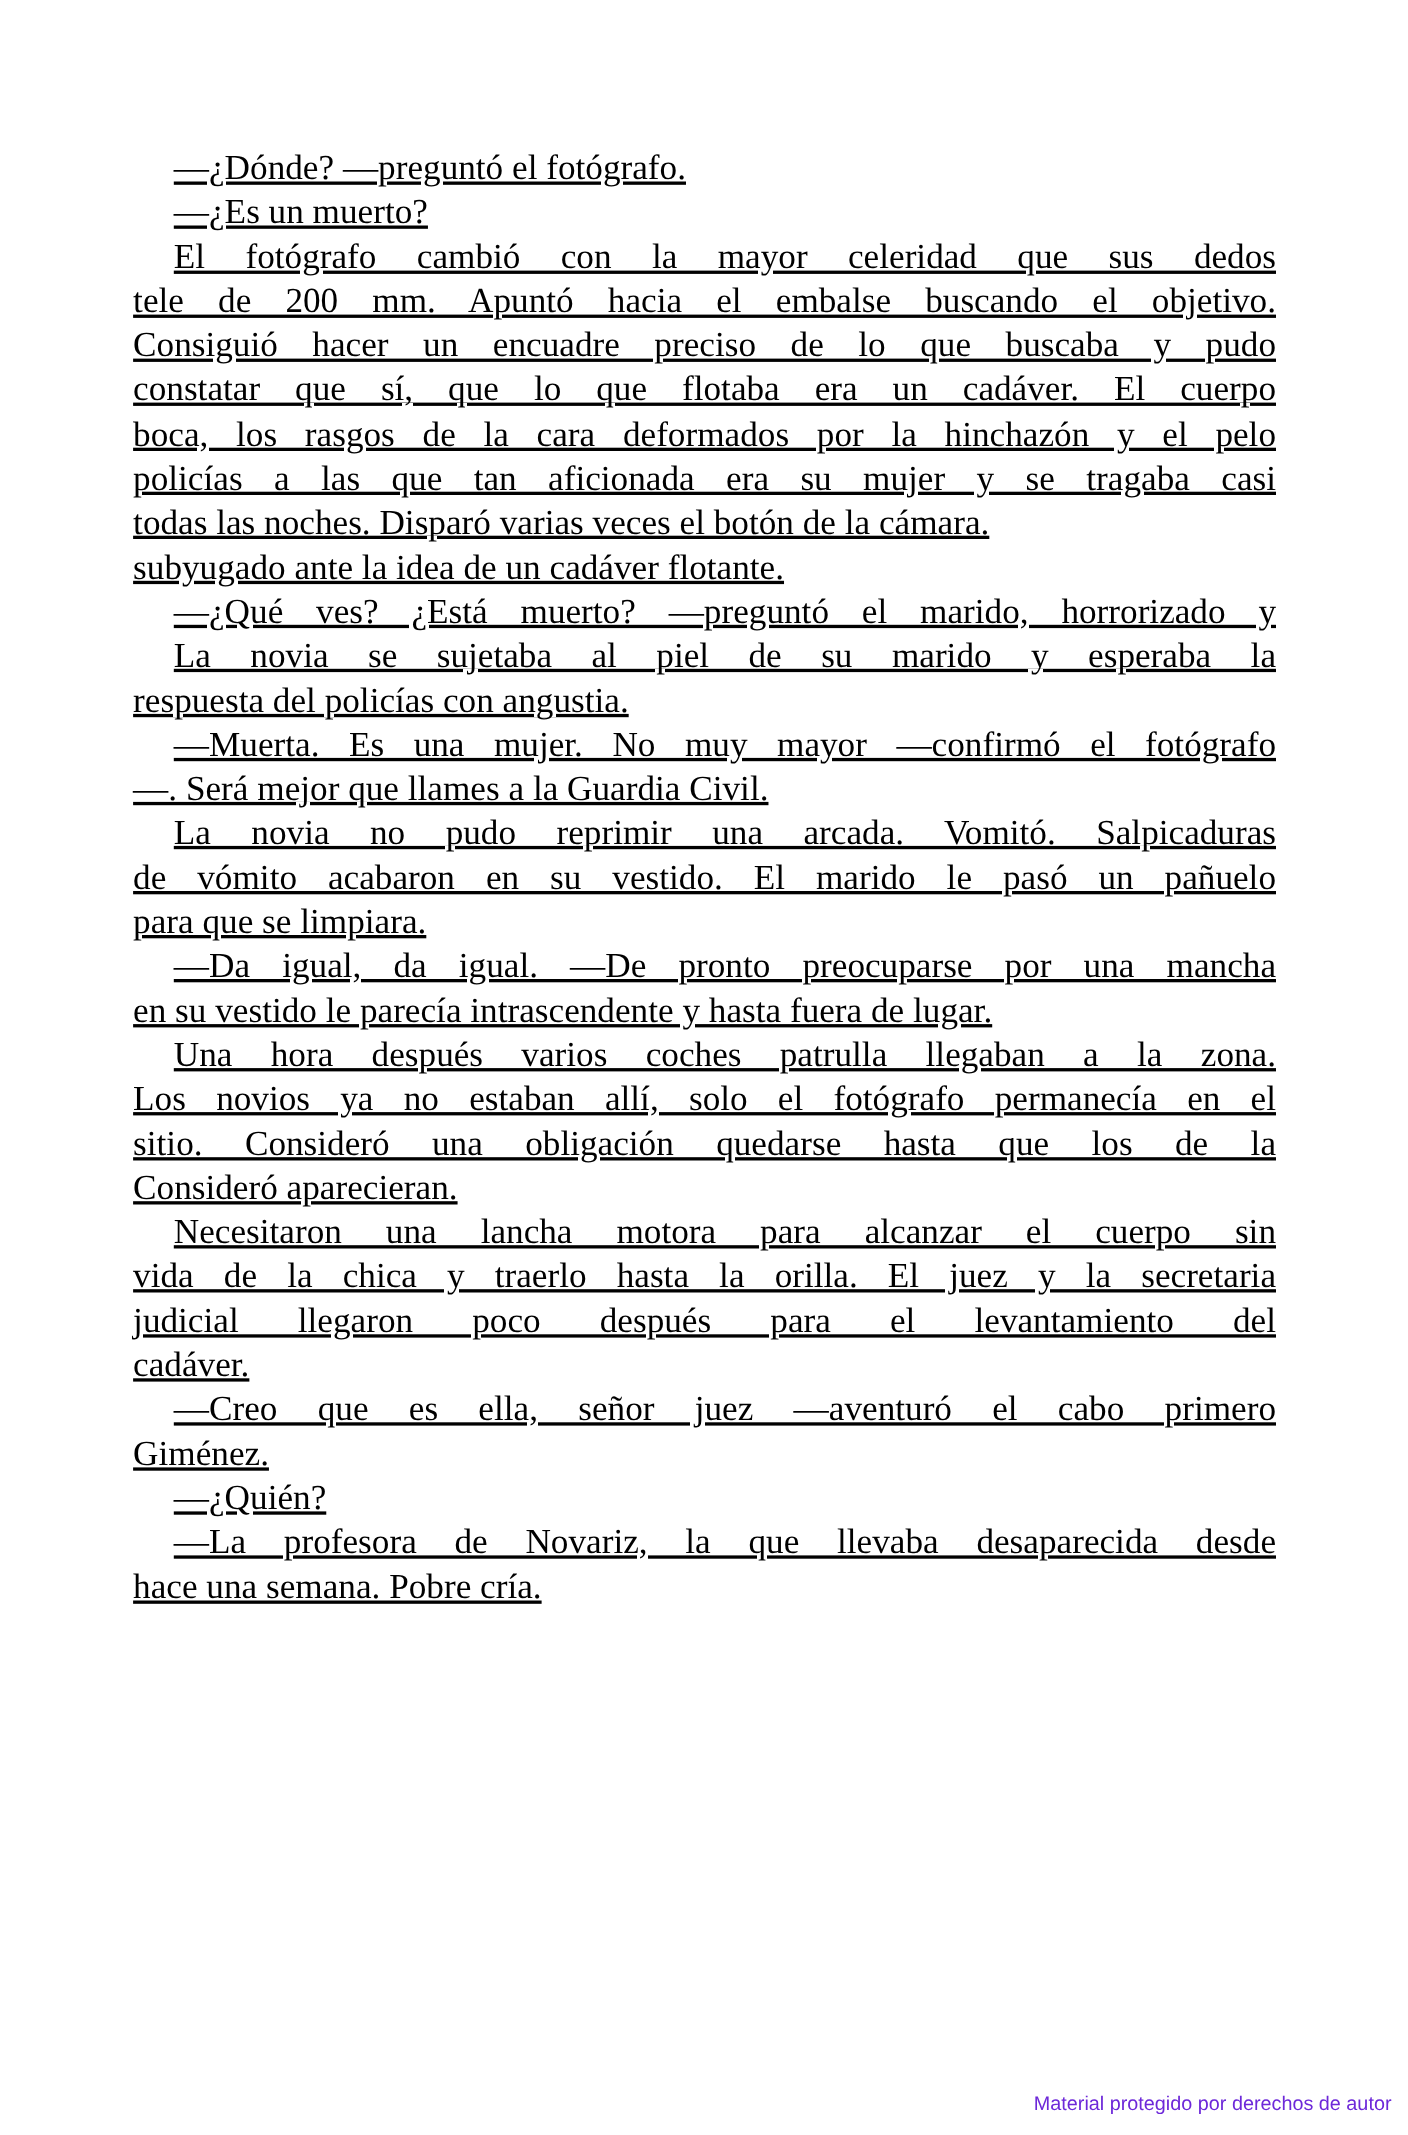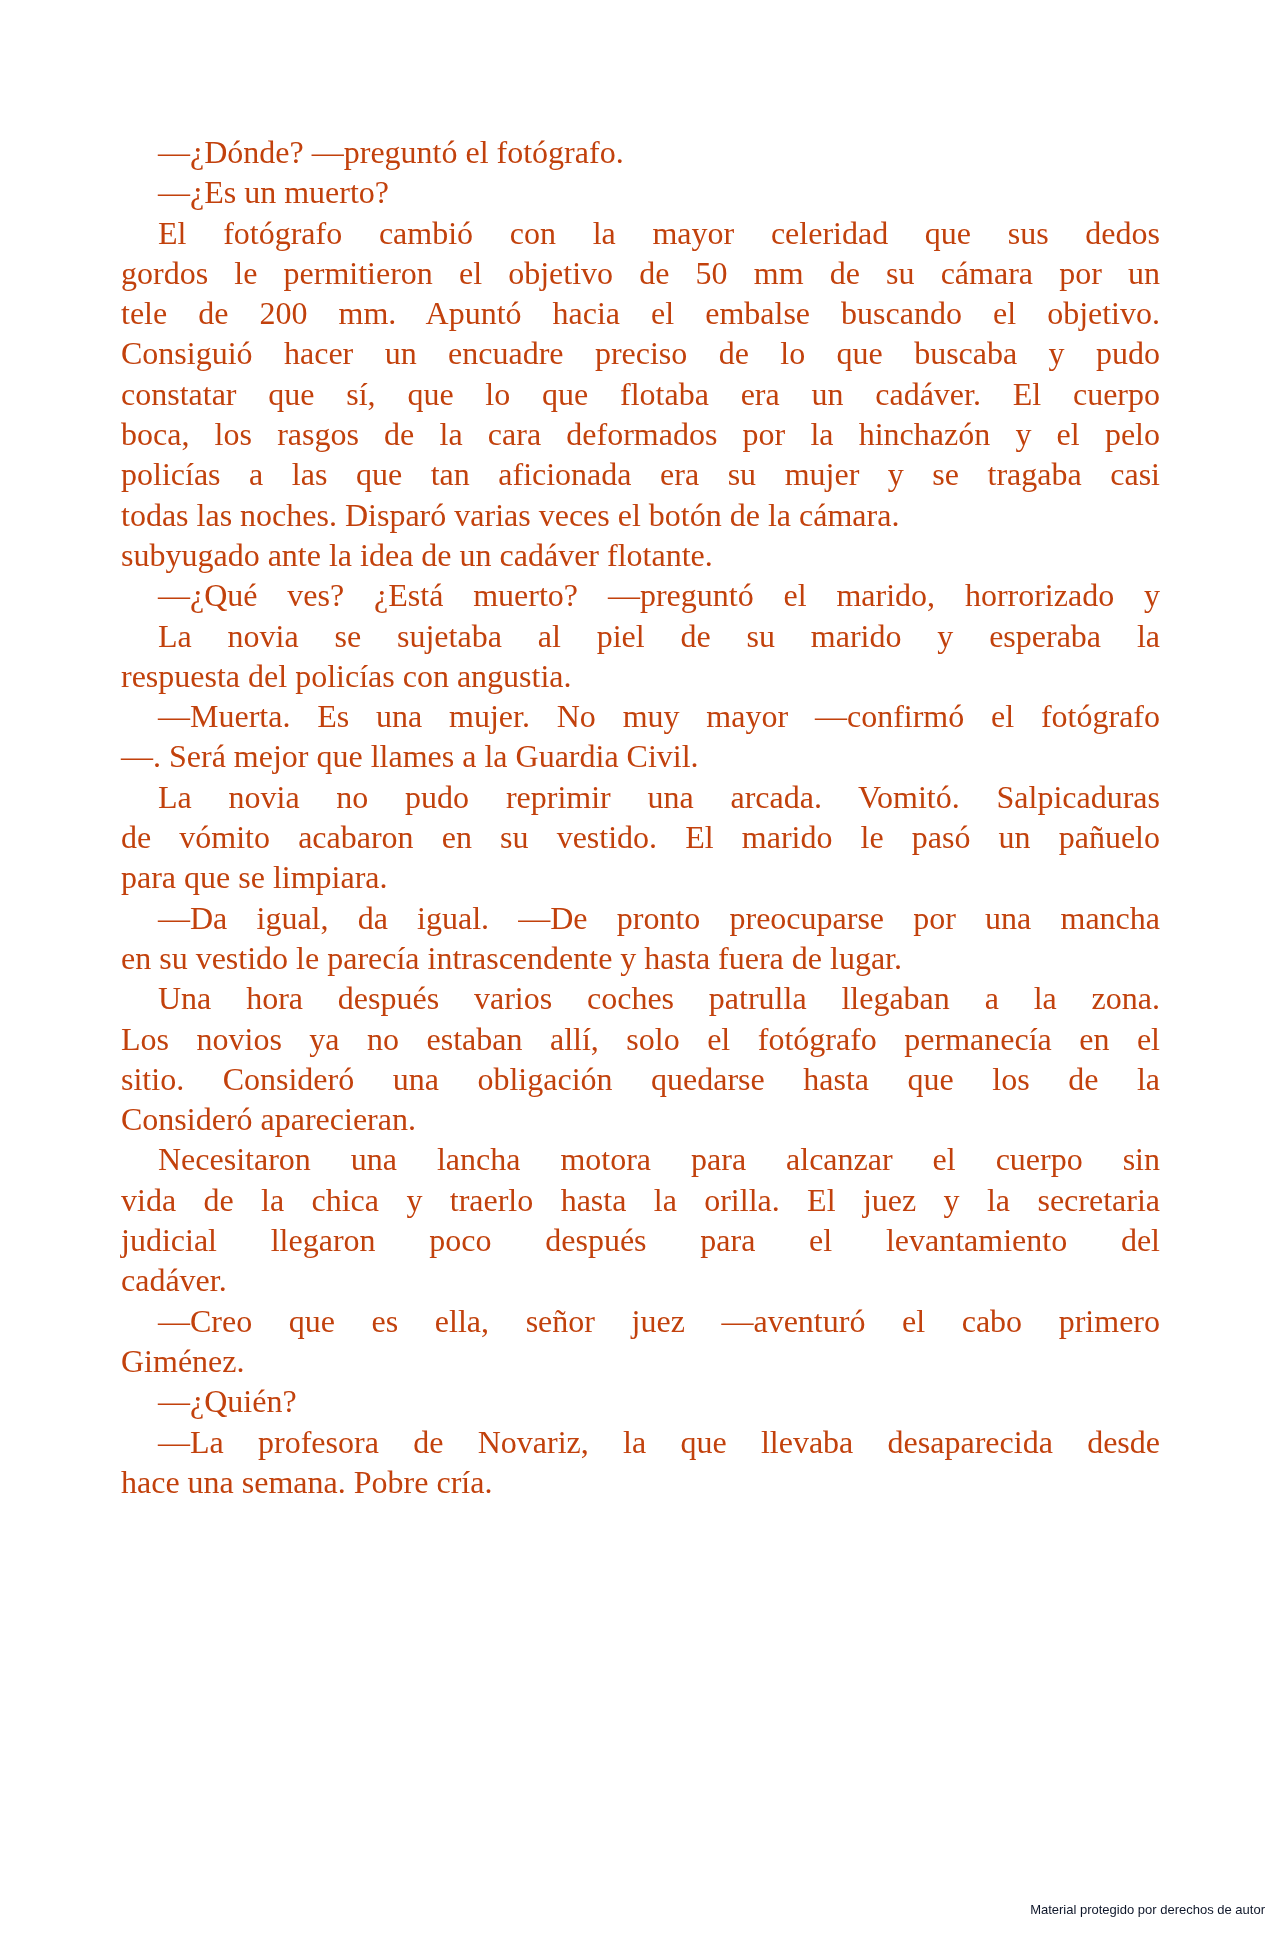--- a/index.html
+++ b/index.html
@@ -15,21 +15,22 @@
     overflow: hidden;
   }
   .text-block {
     position: absolute;
     left: 121px;
     top: 132px;
     width: 1039px;
     font-family: "Liberation Serif", serif;
     font-size: 32px;
     line-height: 40.3px;
-    color: #c2410c;
+    color: #000000;
+    text-decoration: underline;
   }
   .para {
     margin: 0;
     padding: 0;
   }
   .line {
     text-align: justify;
     text-align-last: justify;
     white-space: normal;
   }
@@ -38,38 +39,37 @@
   }
   .line.last {
     text-align: left;
     text-align-last: left;
   }
   .watermark {
     position: absolute;
     right: 15px;
     top: 1902px;
     font-family: "Liberation Sans", sans-serif;
-    font-size: 13px;
-    color: #0f172a;
+    font-size: 18px;
+    color: #6d28d9;
   }
 </style>
 </head>
 <body>
 
 <div class="page">
   <div class="text-block" id="text-block">
       <div class="para">
         <div class="line first last">—¿Dónde? —preguntó el fotógrafo.</div>
       </div>
       <div class="para">
         <div class="line first last">—¿Es un muerto?</div>
       </div>
       <div class="para">
         <div class="line first">El fotógrafo cambió con la mayor celeridad que sus dedos</div>
-        <div class="line">gordos le permitieron el objetivo de 50 mm de su cámara por un</div>
         <div class="line">tele de 200 mm. Apuntó hacia el embalse buscando el objetivo.</div>
         <div class="line">Consiguió hacer un encuadre preciso de lo que buscaba y pudo</div>
         <div class="line">constatar que sí, que lo que flotaba era un cadáver. El cuerpo</div>
         <div class="line">boca, los rasgos de la cara deformados por la hinchazón y el pelo</div>
         <div class="line">policías a las que tan aficionada era su mujer y se tragaba casi</div>
         <div class="line last">todas las noches. Disparó varias veces el botón de la cámara.</div>
       </div>
       <div class="para">
         <div class="line last">subyugado ante la idea de un cadáver flotante.</div>
         <div class="line first">—¿Qué ves? ¿Está muerto? —preguntó el marido, horrorizado y</div>

